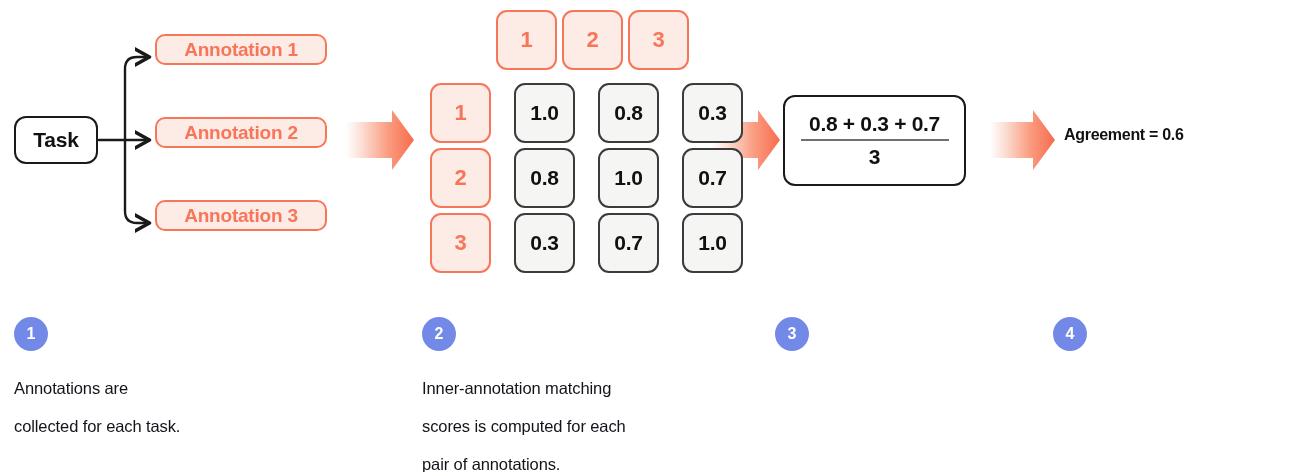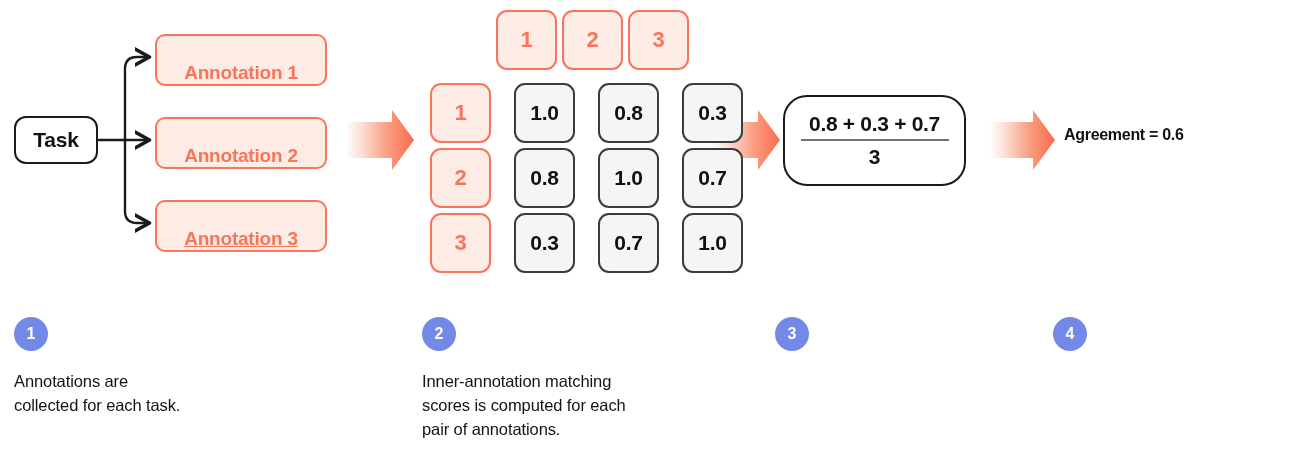--- a/index.html
+++ b/index.html
@@ -36,36 +36,36 @@
     font-size: 21px;
     font-weight: 700;
     letter-spacing: -0.2px;
     color: #111111;
     box-sizing: border-box;
   }
 
   
   .annot-box {
     left: 155px;
-    width: 172px; height: 52px;
+    width: 172px; height: 31px;
     border: 2px solid #F7765A;
     border-radius: 10px;
     background: #FDEBE5;
     display: flex;
-    align-items: flex-end;
+    align-items: center;
     justify-content: center;
     font-size: 19px;
     font-weight: 700;
     letter-spacing: -0.2px;
     color: #F7765A;
     box-sizing: border-box;
   }
   .annot-1 { top: 34px; }
   .annot-2 { top: 117px; }
-  .annot-3 { top: 200px; text-decoration: underline; }
+  .annot-3 { top: 200px; }
 
   
   .connector { left: 0; top: 0; width: 1306px; height: 472px; pointer-events: none; }
 
   
   .cell {
     width: 61px; height: 60px;
     border-radius: 11px;
     display: flex;
     align-items: center;
@@ -87,21 +87,21 @@
     font-weight: 700;
     letter-spacing: -0.3px;
     margin-left: 18px;
   }
 
   
   .formula-box {
     left: 783px; top: 95px;
     width: 183px; height: 91px;
     border: 2px solid #1a1a1a;
-    border-radius: 24px;
+    border-radius: 12px;
     background: #ffffff;
     display: flex;
     flex-direction: column;
     align-items: center;
     justify-content: center;
     box-sizing: border-box;
   }
   .fraction { display: flex; flex-direction: column; align-items: center; }
   .numerator {
     font-size: 21px;
@@ -141,21 +141,21 @@
     color: #ffffff;
     display: flex;
     align-items: center;
     justify-content: center;
     font-size: 16px;
     font-weight: 700;
   }
   .step-text {
     margin-top: 18px;
     font-size: 16.5px;
-    line-height: 24px;
+    line-height: 38px;
     color: #13131a;
     white-space: pre-line;
     letter-spacing: -0.1px;
   }
   .step-1 { left: 14px; }
   .step-2 { left: 422px; }
   .step-3 { left: 775px; }
   .step-4 { left: 1053px; }
 </style>
 </head>

